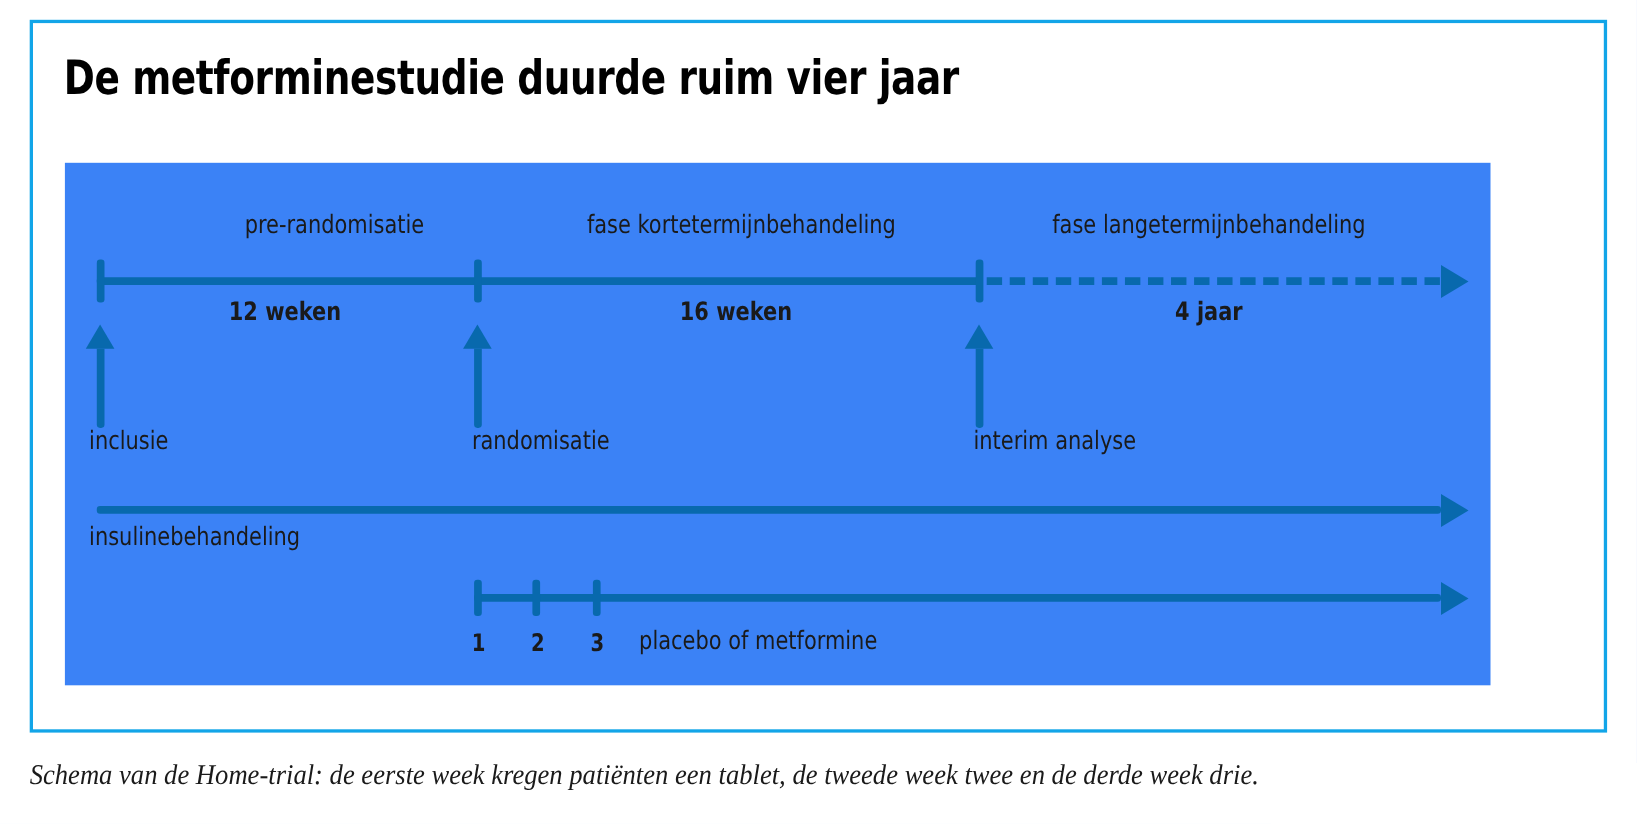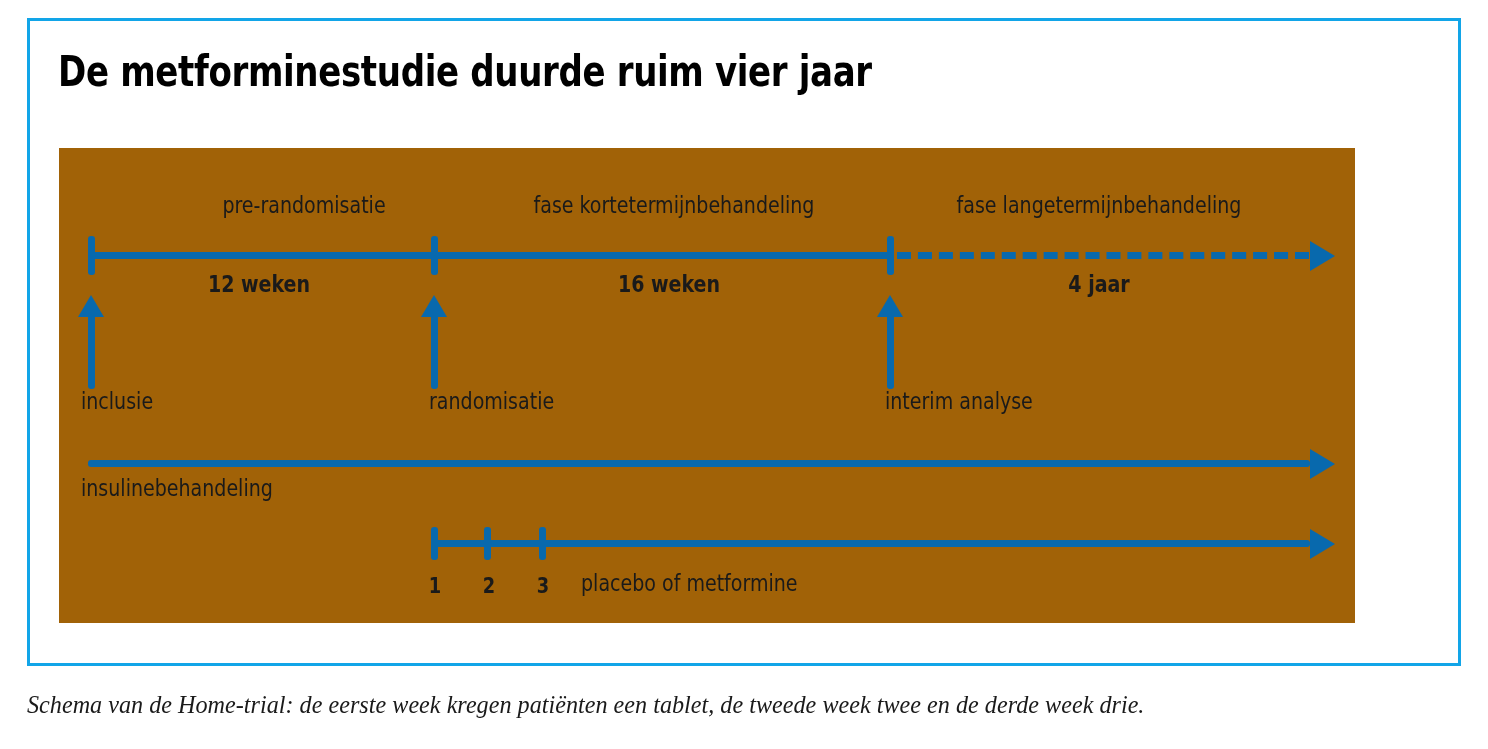--- a/index.html
+++ b/index.html
@@ -48,21 +48,21 @@
     white-space: nowrap;
   }
 
   
   .panel {
     position: absolute;
     left: 29px;
     top: 127px;
     width: 1296px;
     height: 475px;
-    background: #a16207;
+    background: #3b82f6;
   }
 
   
   .hline {
     position: absolute;
     height: 7px;
     background: #0869ad;
     border-radius: 3px;
   }
   .hline-dashed {

